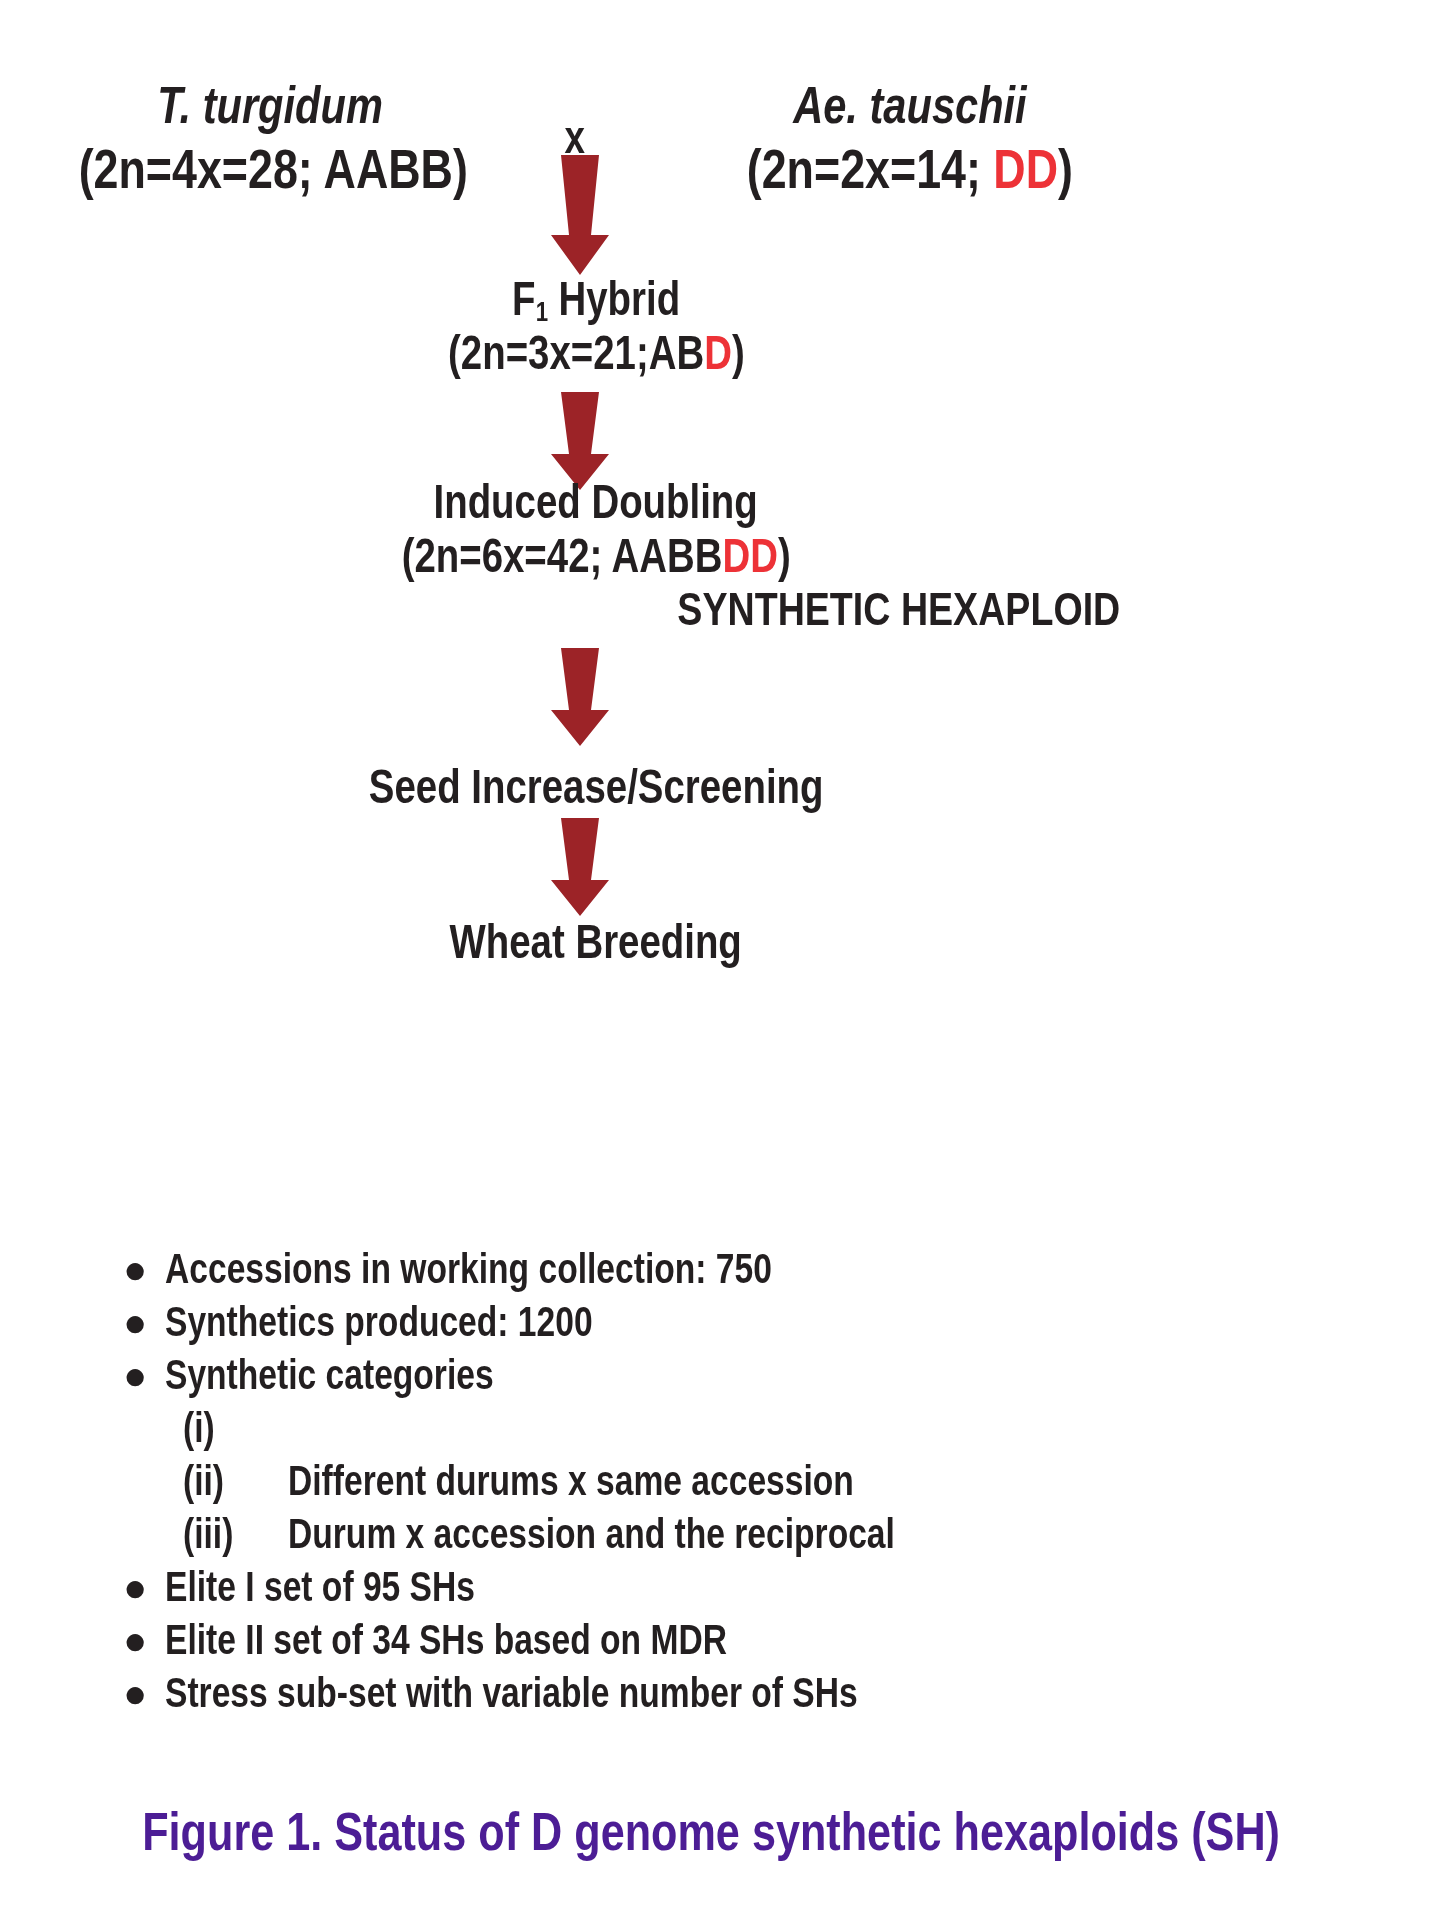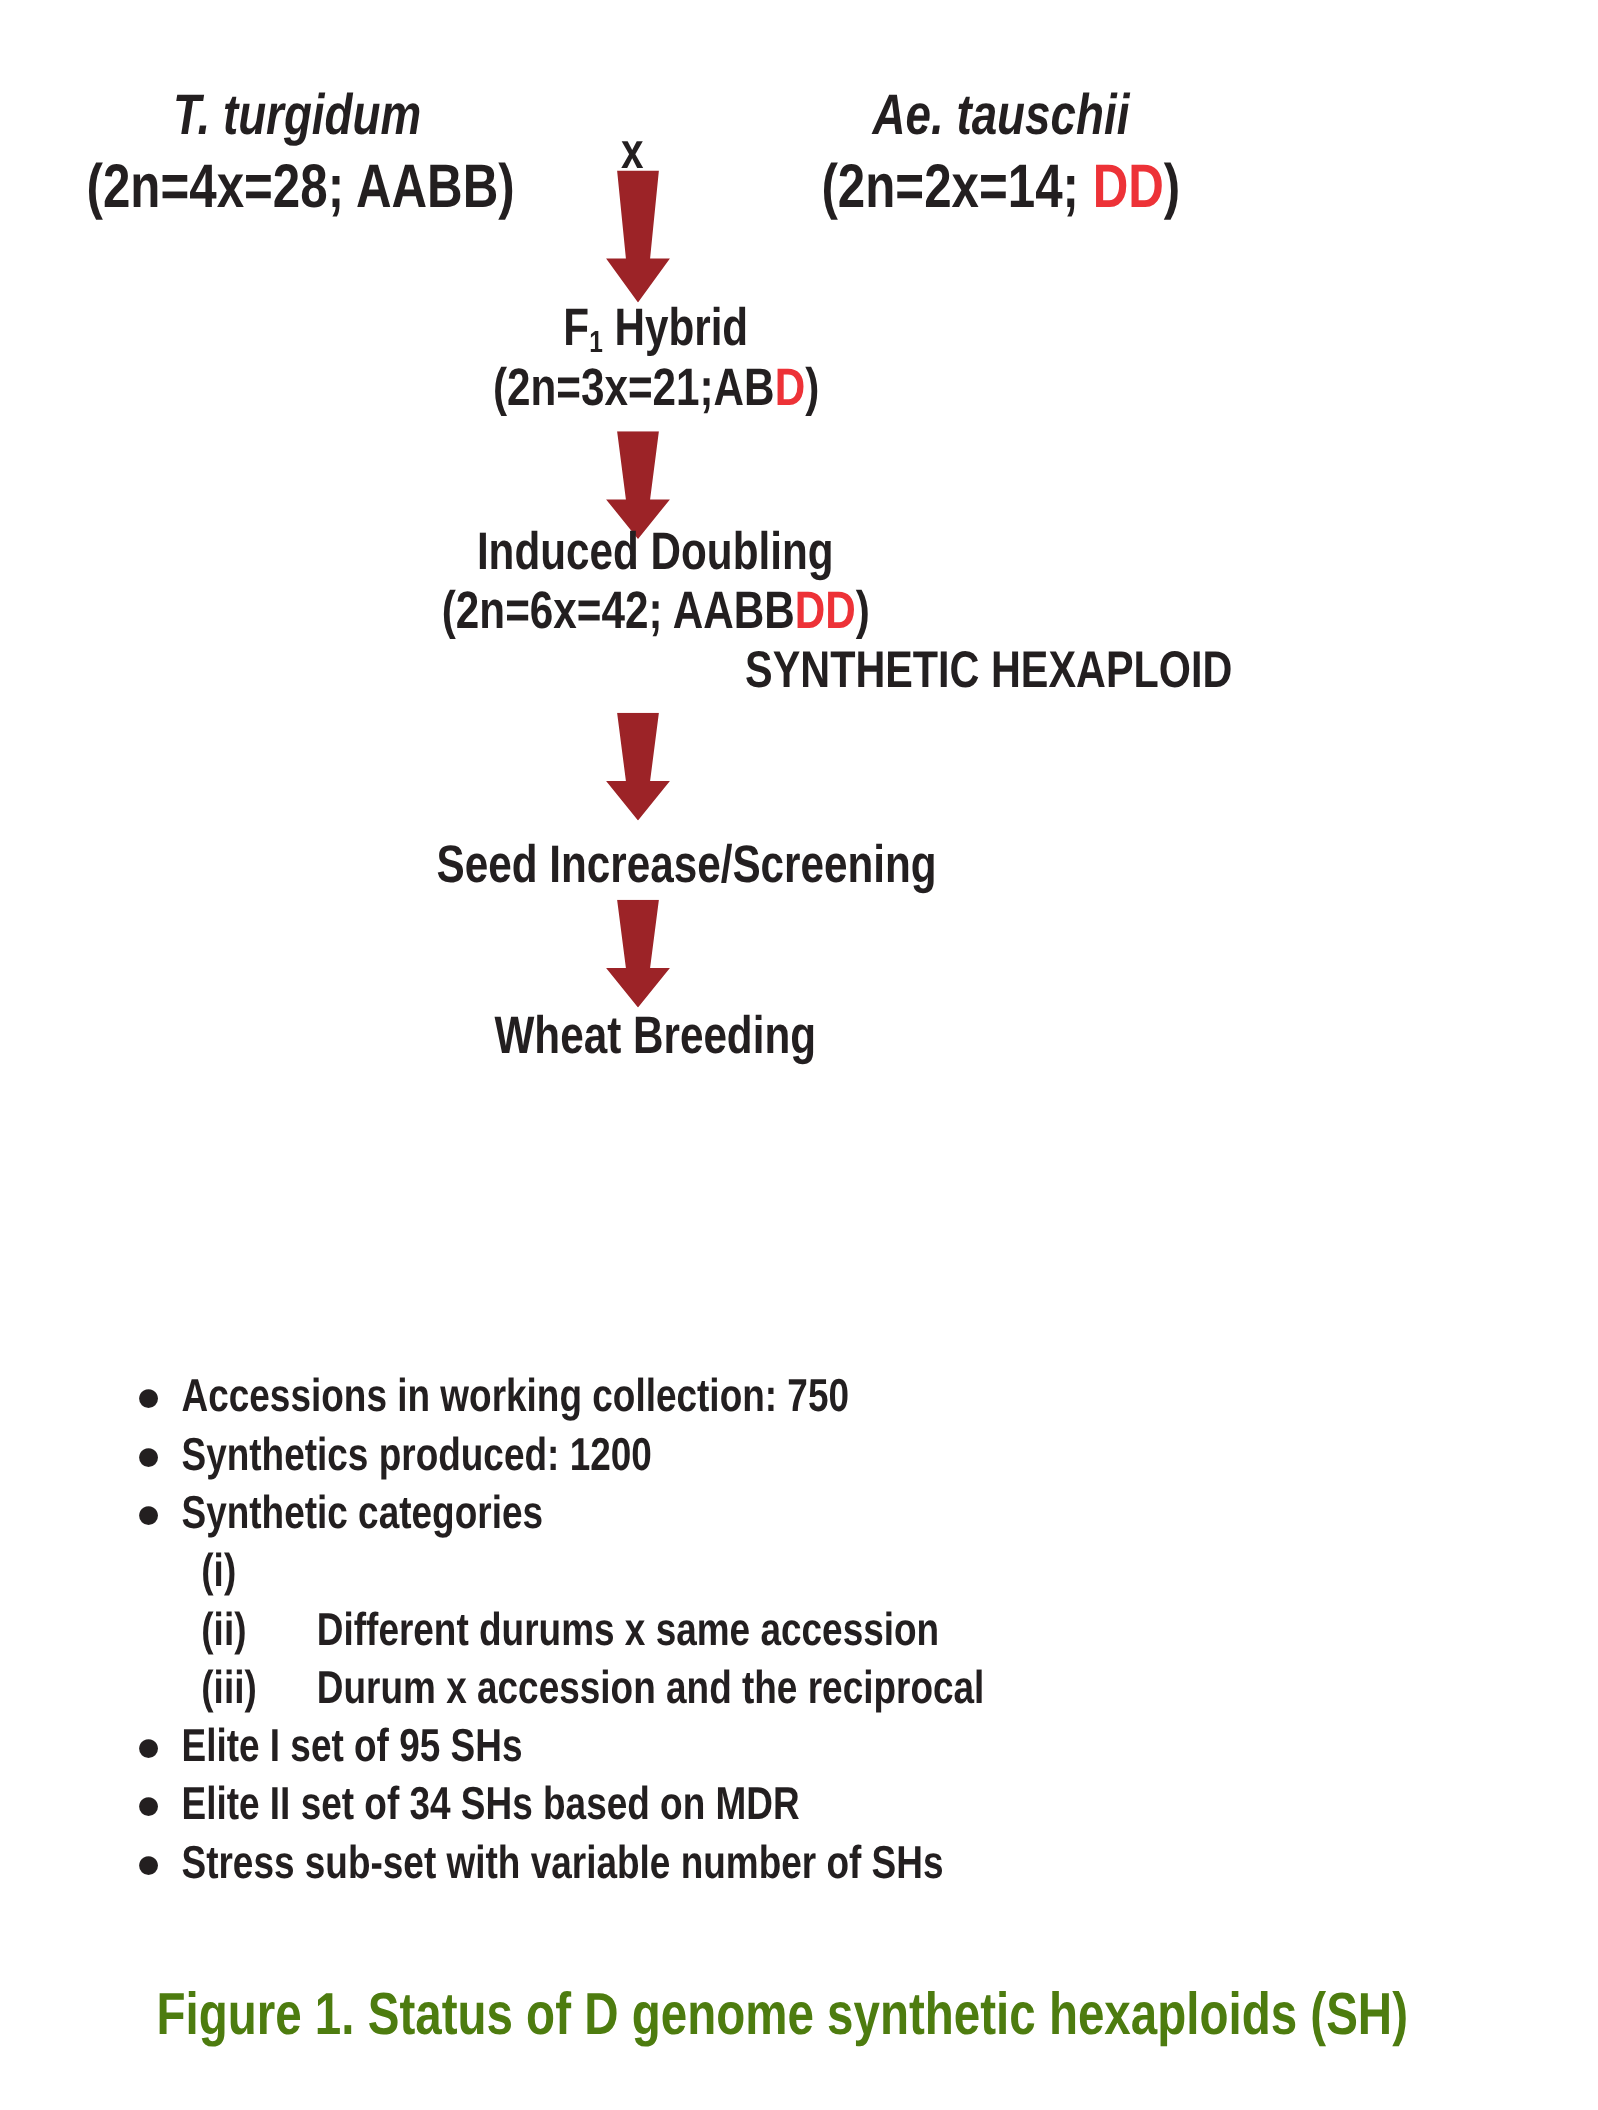--- a/index.html
+++ b/index.html
@@ -78,21 +78,21 @@
   }
   .step-line {
     font-size: 48px;
     font-weight: 700;
     white-space: nowrap;
   }
   .step-line.smallcapline { font-size: 47px; text-align: right; }
 
   #step-f1        { top: 272px; }
   #step-doubling  { top: 475px; }
-  #step-seed      { top: 760px; margin-left: 28px; }
+  #step-seed      { top: 760px; }
   #step-breeding  { top: 915px; }
 
   sub.one {
     font-size: 0.58em;
     vertical-align: baseline;
     position: relative;
     top: 0.22em;
     left: 0.01em;
   }
 
@@ -155,21 +155,21 @@
     white-space: nowrap;
   }
 
   
   #figure-caption {
     position: absolute;
     left: 0;
     top: 1800px;
     width: 1214px;
     text-align: center;
-    color: #4d7c0f;
+    color: #4c1d95;
     font-size: 54px;
     font-weight: 700;
     white-space: nowrap;
   }
 </style>
 </head>
 <body>
 
 <div class="page">
 

